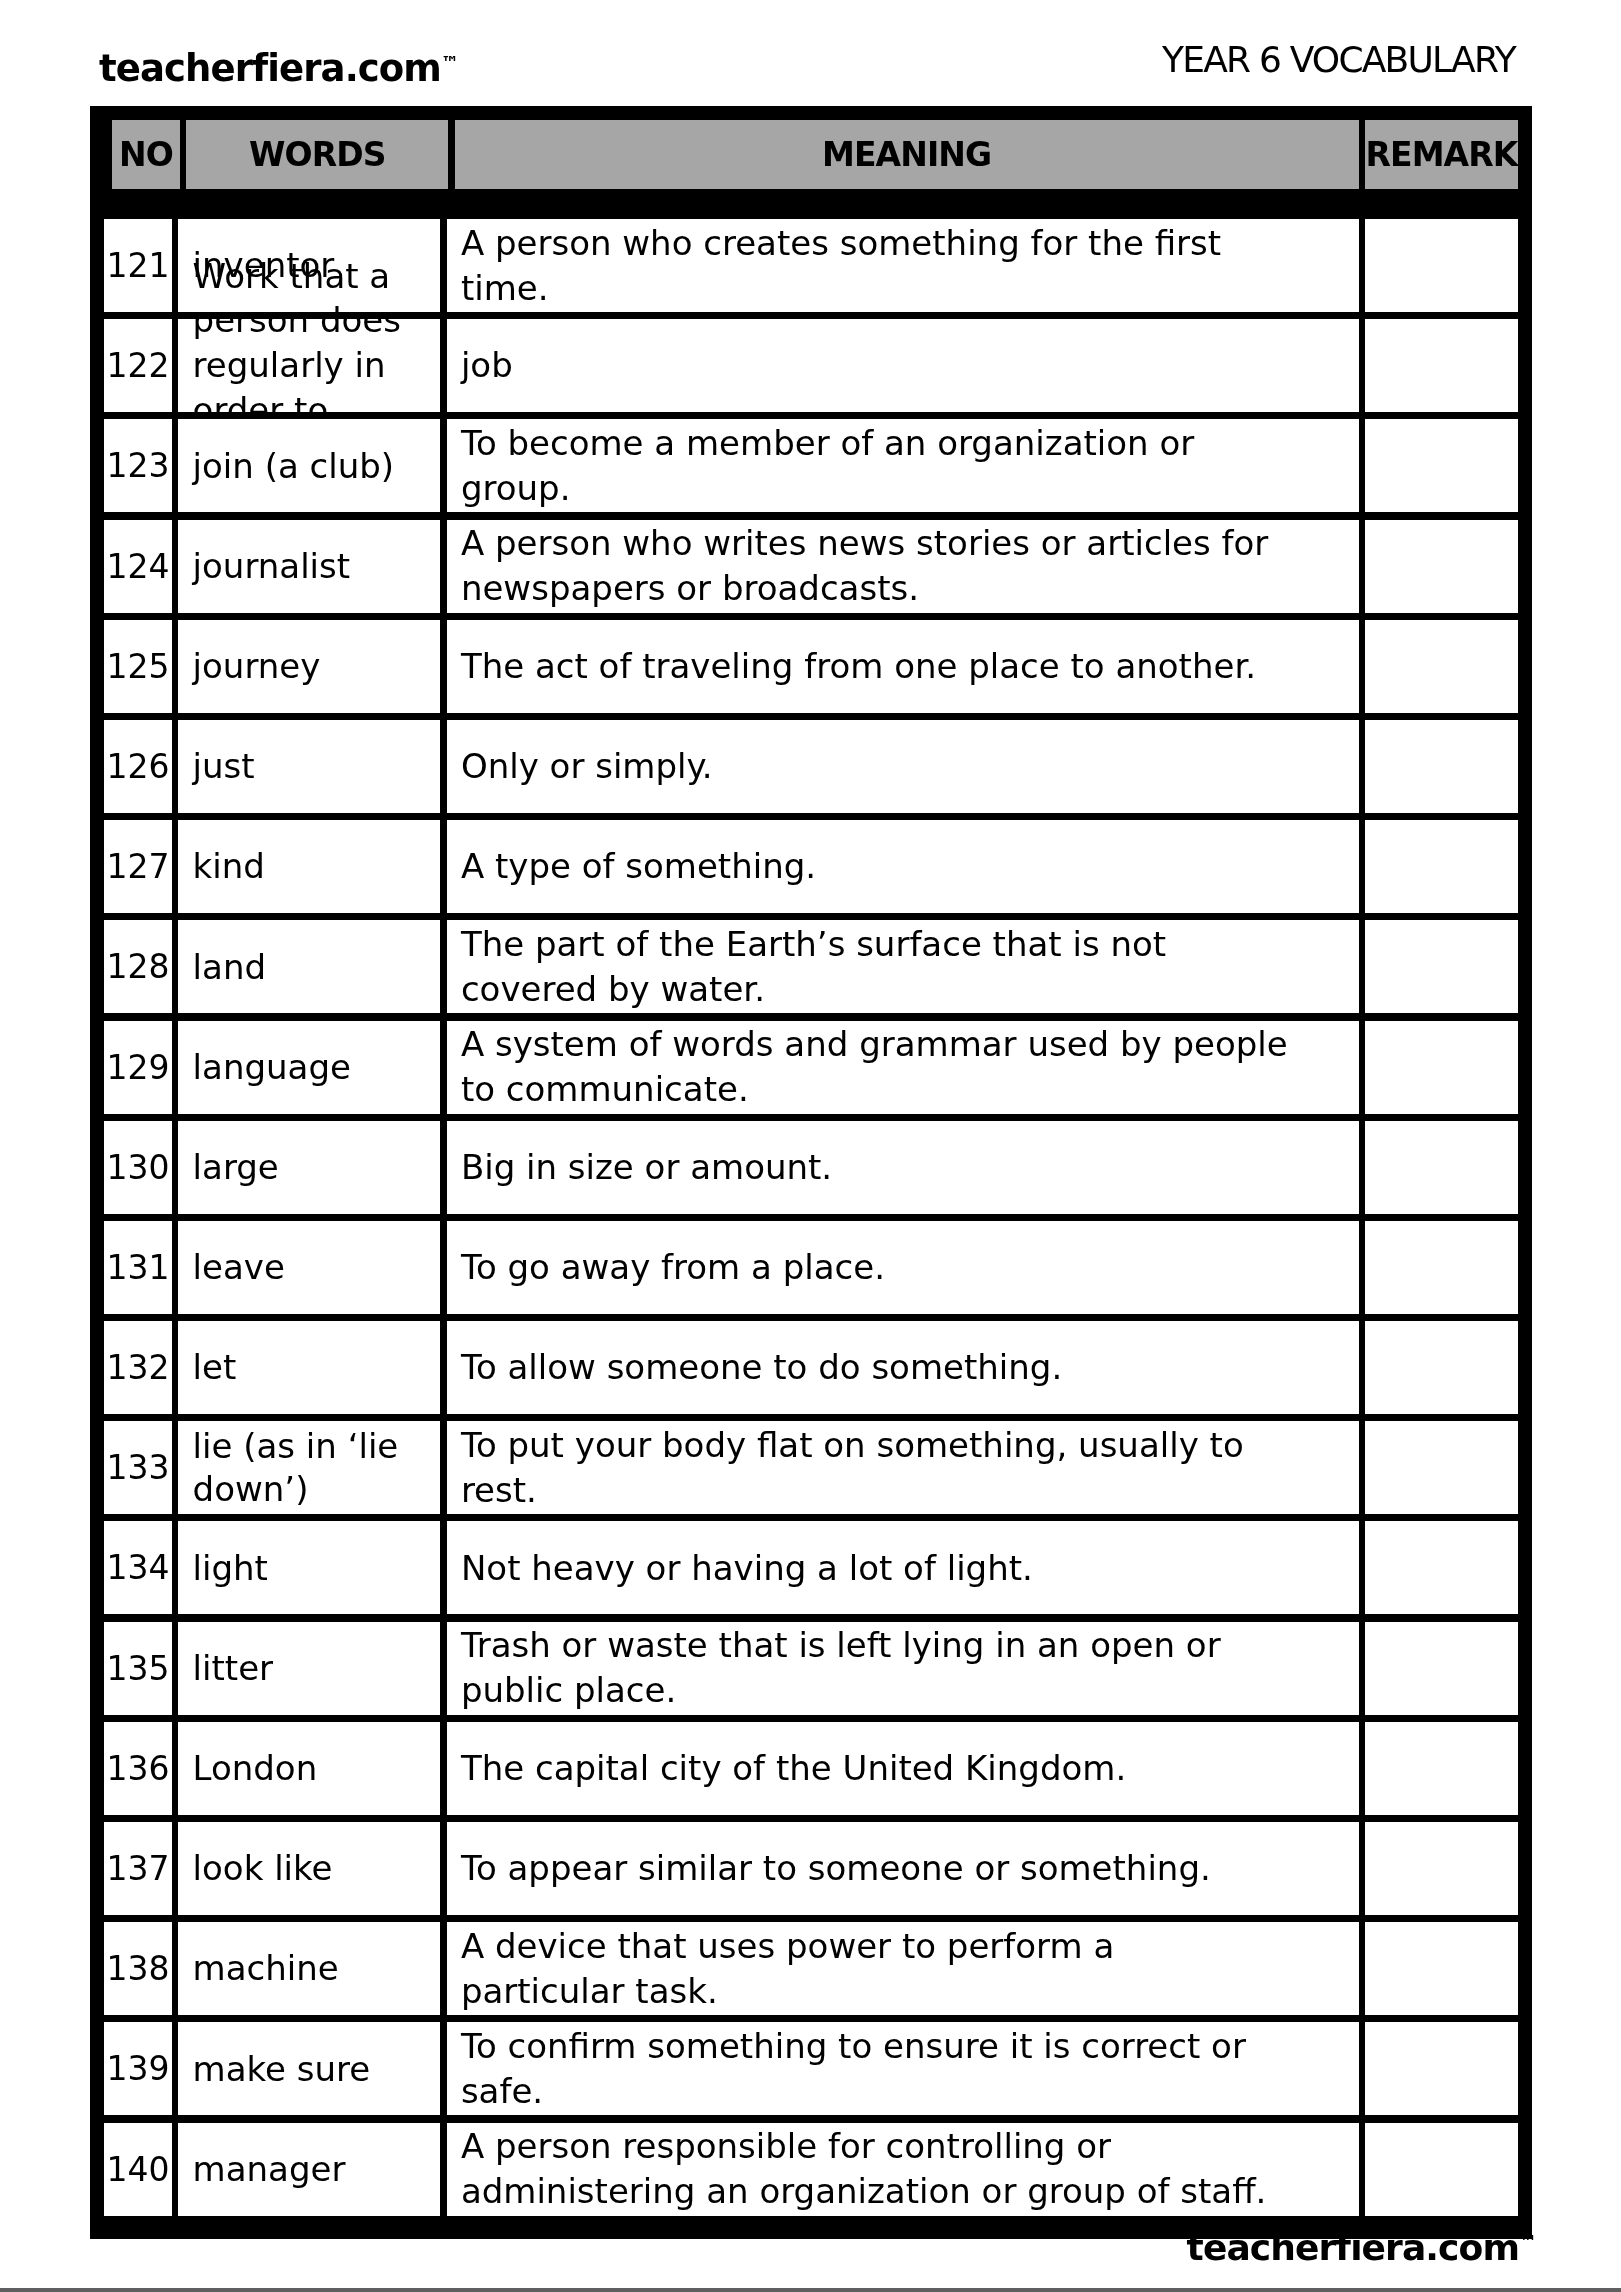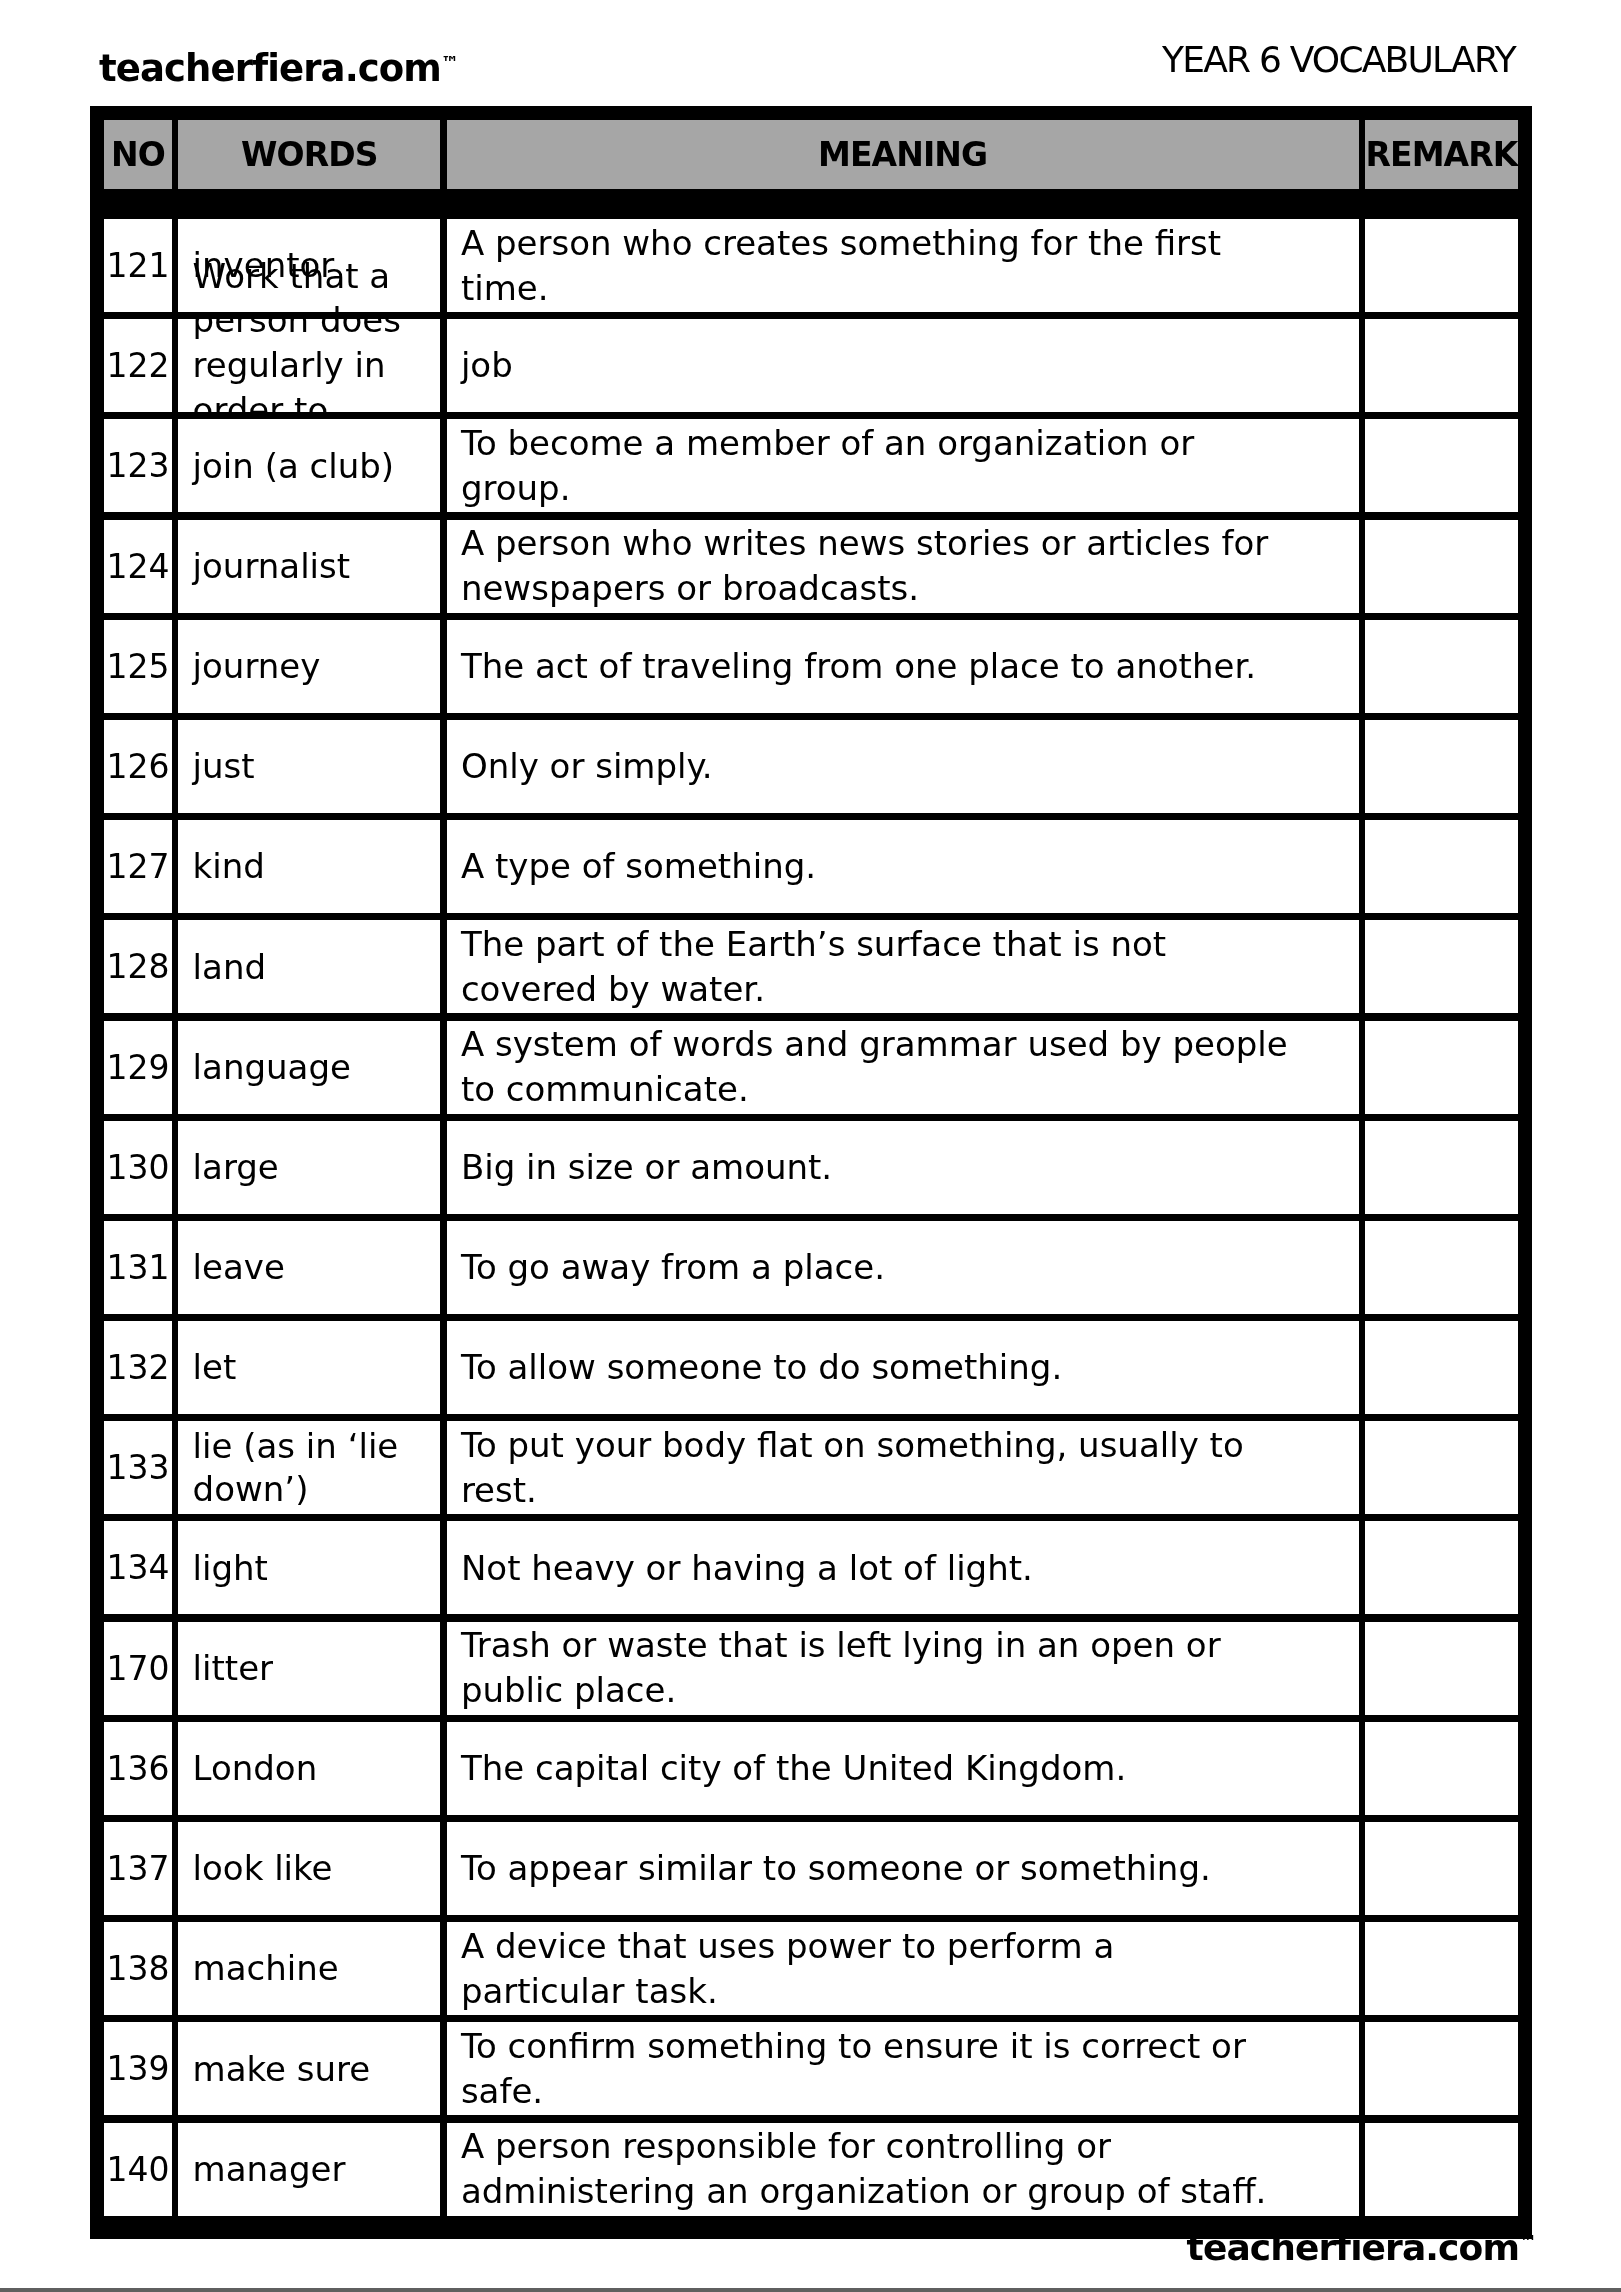--- a/index.html
+++ b/index.html
@@ -32,21 +32,21 @@
     background: #000;
     border: 14.3px solid #000;
     border-bottom-width: 23px;
   }
   .thead, .tbody {
     display: grid;
     grid-template-columns: 68px 262px 1fr 153px;
     column-gap: 6.3px;
     background: #000;
   }
-  .thead { grid-auto-rows: 69px; }
+  .thead { grid-auto-rows: 69px; margin-left: 8px; }
   .tbody { grid-auto-rows: 93px; row-gap: 7.2px; margin-top: 30px; }
 
   .hcell {
     background: #a6a6a6;
     display: flex; align-items: center; justify-content: center;
     font-size: 33px; font-weight: bold; letter-spacing: -0.9px;
     color: #000;
   }
   .cell { background: #ffffff; display: flex; align-items: center; }
   .c-no { justify-content: center; font-size: 33px; }
@@ -159,21 +159,21 @@
 down’)</div>
   <div class="cell c-meaning">To put your body flat on something, usually to
 rest.</div>
   <div class="cell c-remark"></div>
 
   <div class="cell c-no">134</div>
   <div class="cell c-word">light</div>
   <div class="cell c-meaning">Not heavy or having a lot of light.</div>
   <div class="cell c-remark"></div>
 
-  <div class="cell c-no">170</div>
+  <div class="cell c-no">135</div>
   <div class="cell c-word">litter</div>
   <div class="cell c-meaning">Trash or waste that is left lying in an open or
 public place.</div>
   <div class="cell c-remark"></div>
 
   <div class="cell c-no">136</div>
   <div class="cell c-word">London</div>
   <div class="cell c-meaning">The capital city of the United Kingdom.</div>
   <div class="cell c-remark"></div>
 

